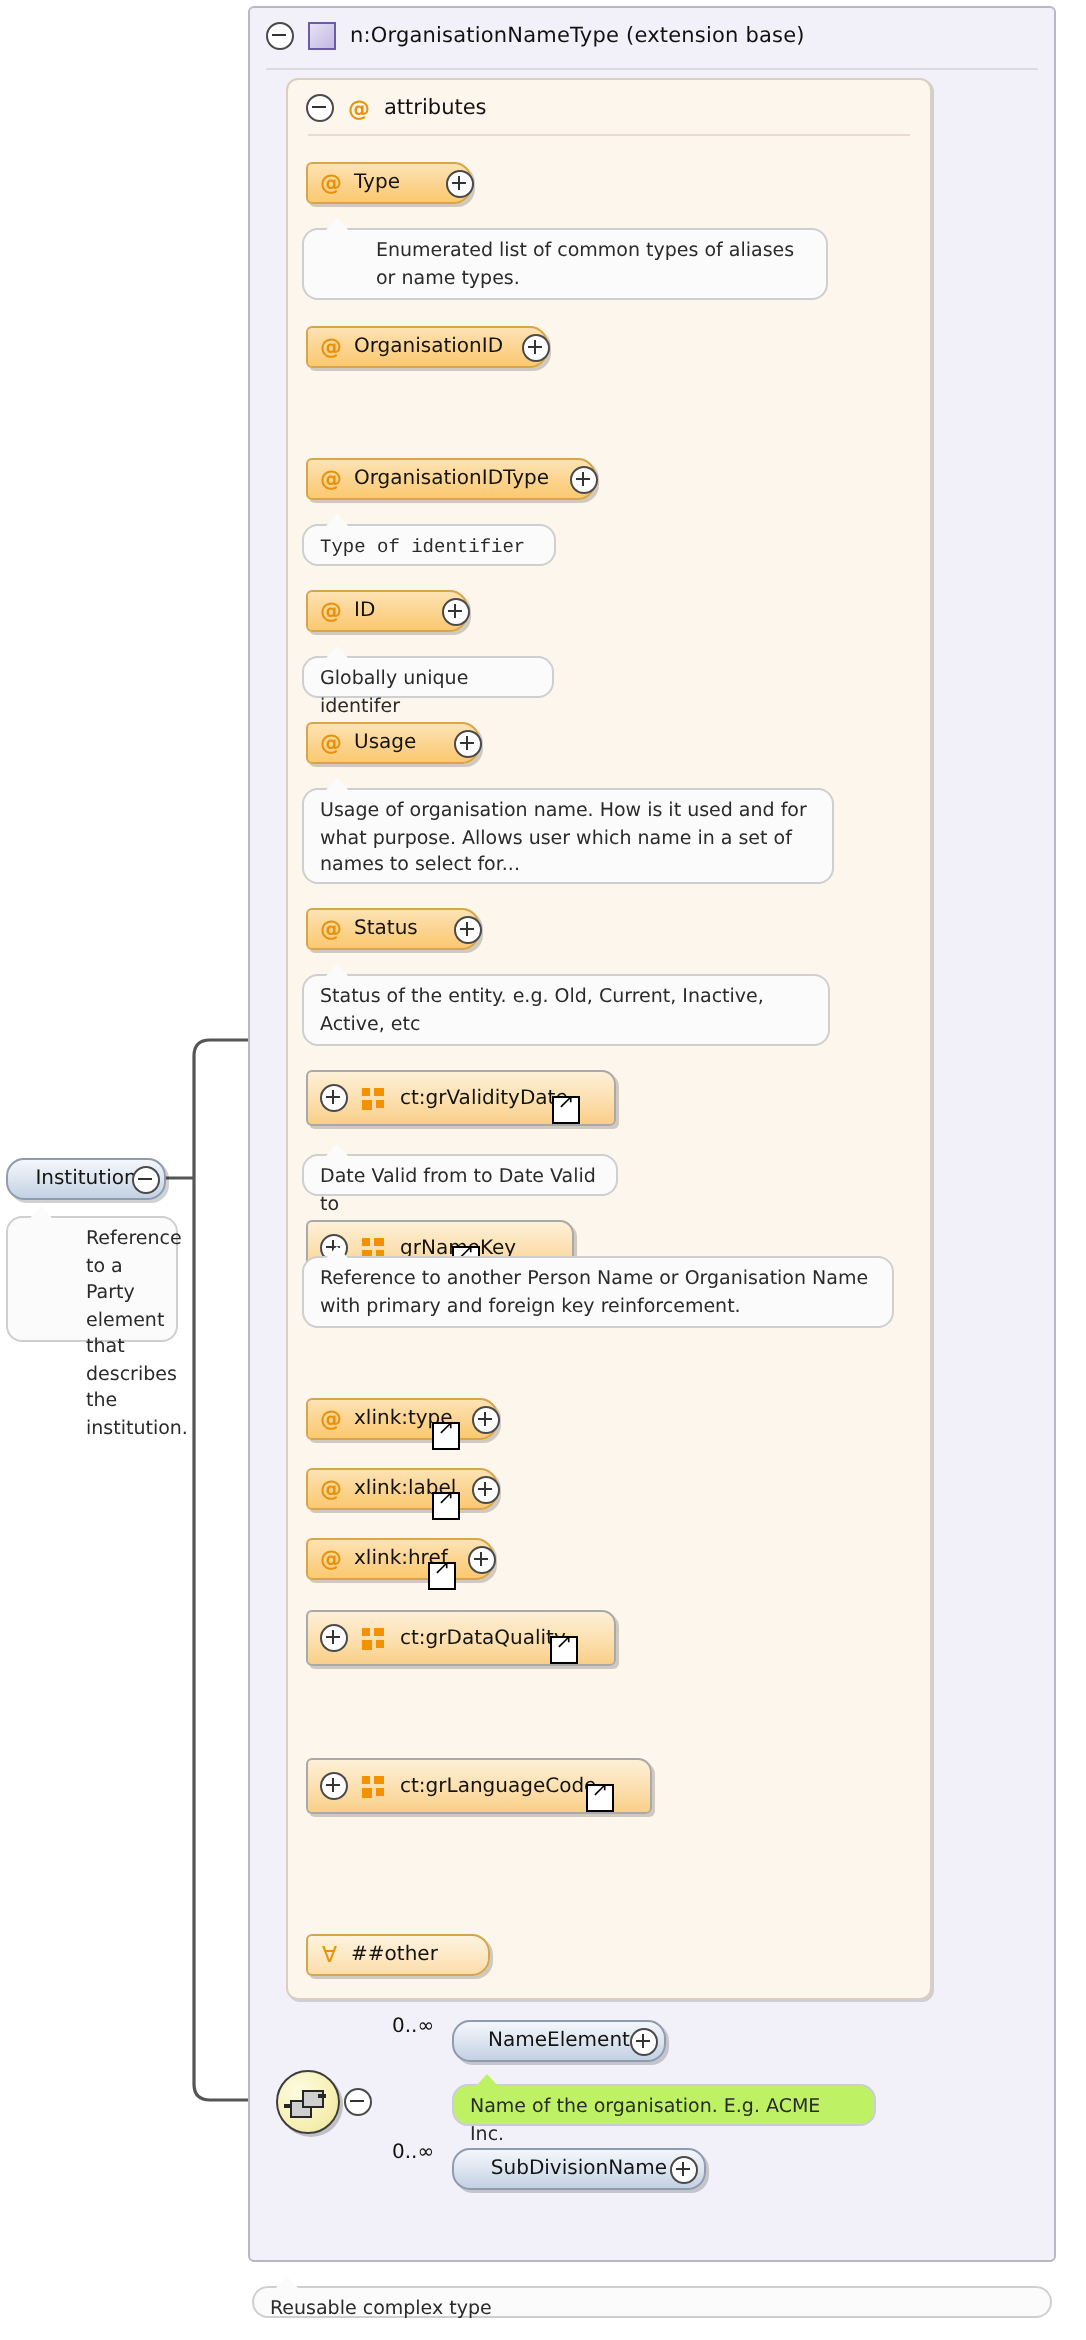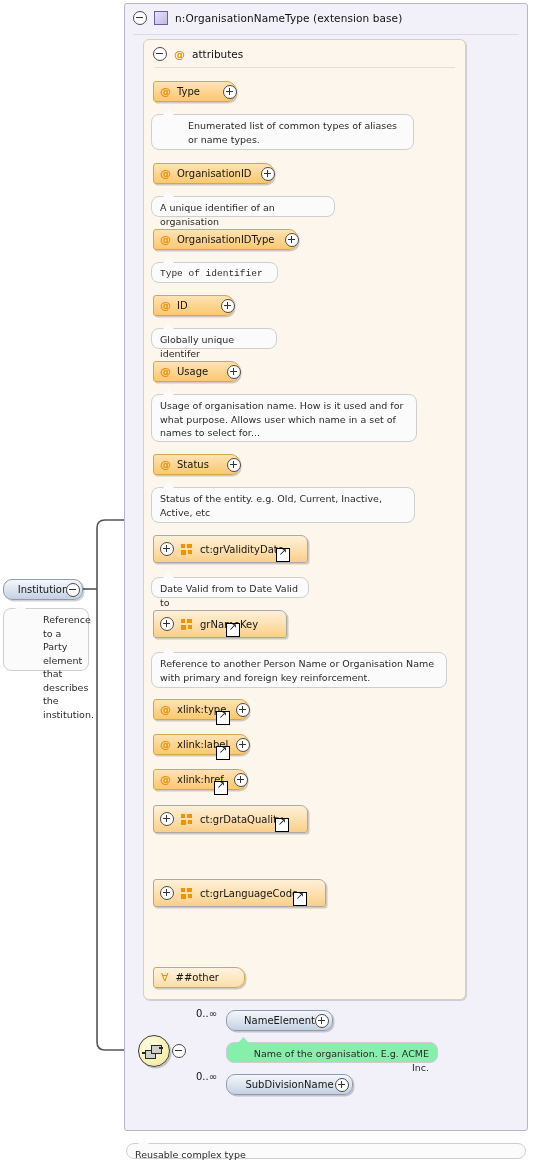--- a/index.html
+++ b/index.html
@@ -116,21 +116,21 @@
     display:flex;align-items:center;justify-content:center;padding:0 10px;white-space:nowrap;
   }
   .elem .nm{font-size:10px;color:#141414;}
 
   
   .anno{
     position:absolute;border:1px solid #cfcfcf;border-radius:8px;background:#fbfbfb;
     font-size:9.5px;line-height:13.5px;color:#2a2a2a;padding:4px 8px 4px 8px;
     box-sizing:border-box;
   }
-  .anno.lav{background:#86efac;border-color:#cccadb;text-align:right;}
+  .anno.lav{background:#bef264;border-color:#cccadb;}
   .anno::before{
     content:"";position:absolute;left:11px;top:-6px;width:11px;height:6px;
     background:inherit;
     clip-path:polygon(50% 0,100% 100%,0 100%);
     border:0;
   }
   .anno::after{
     content:"";position:absolute;left:10px;top:-7px;width:13px;height:7px;
     background:transparent;
     border-left:1px solid #cfcfcf;border-right:1px solid #cfcfcf;
@@ -209,23 +209,20 @@
   <span class="circ plus free" style="left:223px;top:85px;"></span>
   <div class="anno" style="left:151px;top:114px;width:263px;height:36px;padding-left:36px;">
     <span>Enumerated list of common types of aliases or name types.</span>
   </div>
 
   <div class="attr" style="left:153px;top:163px;width:104px;">
     <span class="ico-at">@</span>
     <span class="nm">OrganisationID</span>
   </div>
   <span class="circ plus free" style="left:261px;top:167px;"></span>
-  <div class="anno" style="left:151px;top:196px;width:184px;height:21px;">
-    <span>A unique identifier of an organisation</span>
-  </div>
 
   <div class="attr" style="left:153px;top:229px;width:128px;">
     <span class="ico-at">@</span>
     <span class="nm">OrganisationIDType</span>
   </div>
   <span class="circ plus free" style="left:285px;top:233px;"></span>
   <div class="anno" style="left:151px;top:262px;width:127px;height:21px;font-family:Liberation Mono, monospace;">
     <span>Type of identifier</span>
   </div>
 
@@ -275,21 +272,21 @@
     <span class="circ plus"></span>
     <span class="ico-grp">
         <i></i>
         <i></i>
         <i></i>
         <i></i>
       </span>
     <span class="nm">grNameKey</span>
   </div>
   <span class="extlink" style="left:226px;top:623px;"></span>
-  <div class="anno" style="left:151px;top:652px;width:296px;height:36px;">
+  <div class="anno" style="left:151px;top:628px;width:296px;height:36px;">
     <span>Reference to another Person Name or Organisation Name with primary and foreign key reinforcement.</span>
   </div>
 
   <div class="attr" style="left:153px;top:699px;width:79px;">
     <span class="ico-at">@</span>
     <span class="nm">xlink:type</span>
   </div>
   <span class="extlink" style="left:216px;top:711px;"></span>
   <span class="circ plus free" style="left:236px;top:703px;"></span>
 

